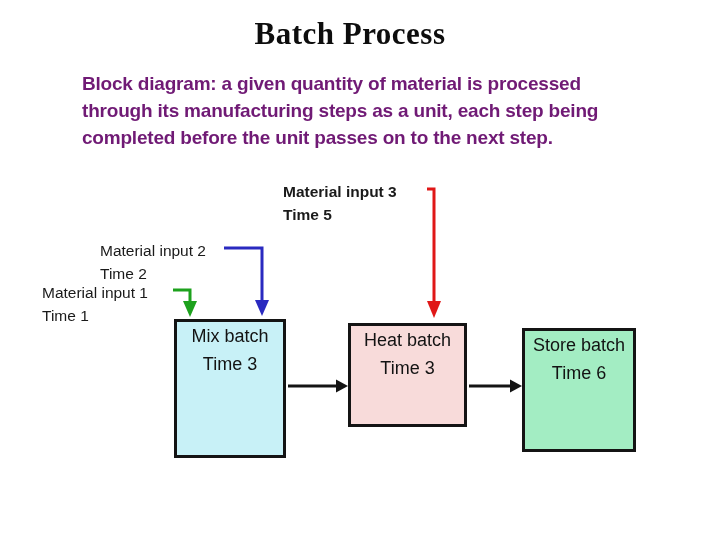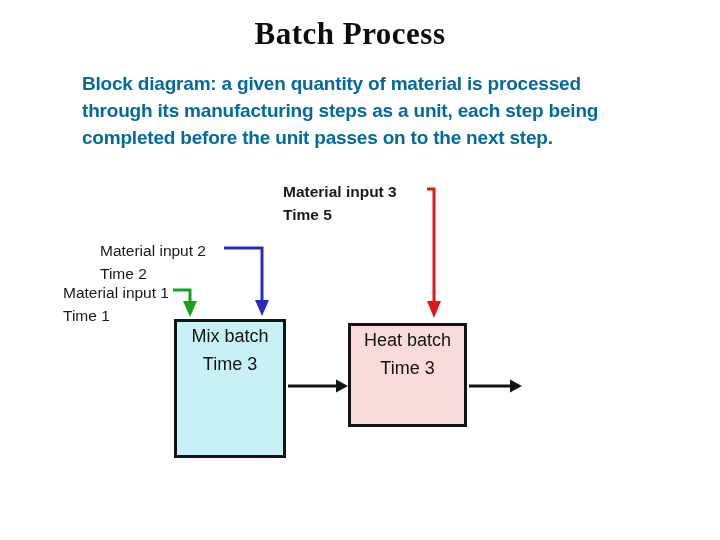--- a/index.html
+++ b/index.html
@@ -21,31 +21,31 @@
     color:#0d0d0d;
     letter-spacing:0.5px;
   }
   .desc{
     position:absolute;
     left:82px; top:70px;
     font-size:19px;
     font-weight:bold;
     line-height:27px;
     letter-spacing:-0.2px;
-    color:#0369a1;
+    color:#701a75;
     white-space:nowrap;
   }
   .input-label{
     position:absolute;
     font-size:15.5px;
     line-height:23px;
     color:#1a1a1a;
     white-space:nowrap;
   }
-  .input-label.in1{left:42px; top:281px;margin-left:21px;}
+  .input-label.in1{left:42px; top:281px;}
   .input-label.in2{left:100px; top:239px;}
   .input-label.in3{left:283px; top:180px;font-weight:bold;}
   .connectors{
     position:absolute; left:0; top:0;
     pointer-events:none;
   }
   .box{
     position:absolute;
     border:3px solid #141414;
     box-sizing:border-box;
@@ -110,14 +110,18 @@
   <div class="box mix" style="background: rgb(200, 241, 247);">
     <div>Mix batch</div>
     <div>Time 3</div>
   </div>
 
   <div class="box heat" style="background: rgb(248, 219, 218);">
     <div>Heat batch</div>
     <div>Time 3</div>
   </div>
 
+  <div class="box store" style="background: rgb(163, 237, 195);">
+    <div>Store batch</div>
+    <div>Time 6</div>
+  </div>
 
 </div>
 
 </body></html>

